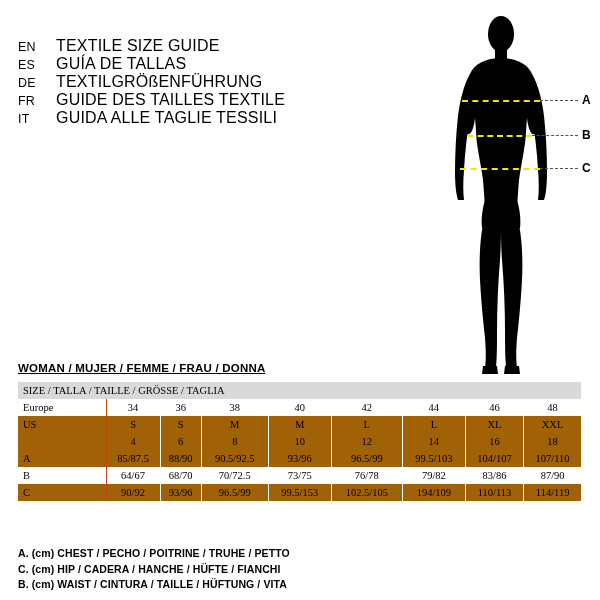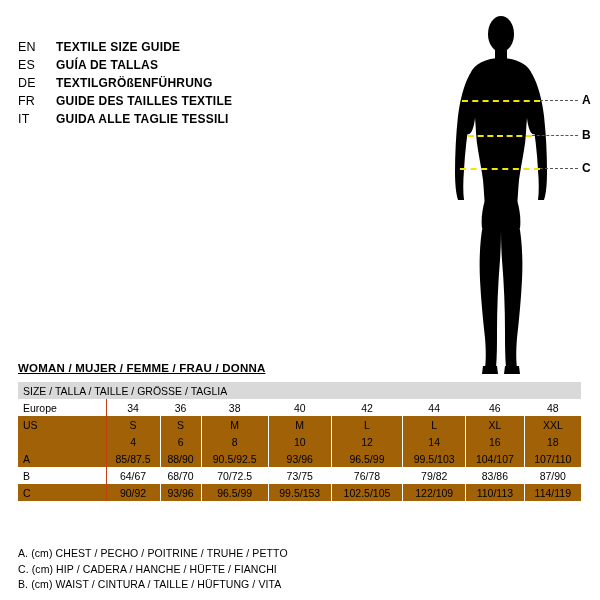--- a/index.html
+++ b/index.html
@@ -27,23 +27,22 @@
     height: 18px;
     line-height: 18px;
   }
   .lang-code {
     width: 38px;
     font-size: 12.5px;
     letter-spacing: 0.2px;
     margin-top: 24px;
   }
   .lang-title {
-    font-size: 12px;
+    font-size: 16px;
     letter-spacing: 0.2px;
-    font-weight: bold;
   }
 
   
   .figure-wrap {
     position: absolute;
     left: 400px;
     top: 8px;
     width: 200px;
     height: 380px;
   }
@@ -81,20 +80,21 @@
   .table-wrap {
     position: absolute;
     left: 18px;
     top: 382px;
     width: 564px;
   }
   table {
     border-collapse: collapse;
     width: 100%;
     font-size: 10.5px;
+    font-family: Liberation Serif, serif;
   }
   td, th {
     padding: 0;
     height: 17px;
     text-align: center;
     font-weight: normal;
     vertical-align: middle;
     border-right: 1px solid #ffffff;
   }
   tr.shade td { background: #a16207; }
@@ -115,21 +115,21 @@
 
   
   .notes {
     position: absolute;
     left: 18px;
     top: 546px;
     width: 564px;
   }
   .note {
     font-size: 10.5px;
-    font-weight: normal;
+    font-weight: bold;
     line-height: 15.5px;
     letter-spacing: 0.1px;
   }
 </style>
 </head>
 <body>
 
 <div class="header">
   <div class="lang-row">
     <div class="lang-code">EN</div>
@@ -293,21 +293,21 @@
       <td>87/90</td>
     </tr>
 
     <tr class="shade">
       <td class="rowlabel">C</td>
       <td>90/92</td>
       <td>93/96</td>
       <td>96.5/99</td>
       <td>99.5/153</td>
       <td>102.5/105</td>
-      <td>122/109</td>
+      <td>194/109</td>
       <td>110/113</td>
       <td>114/119</td>
     </tr>
   </tbody>
     </table>
 </div>
 
 <div class="notes">
   <div class="note">A. (cm) CHEST / PECHO / POITRINE / TRUHE / PETTO</div>
   <div class="note">C. (cm) HIP / CADERA / HANCHE / HÜFTE / FIANCHI</div>

